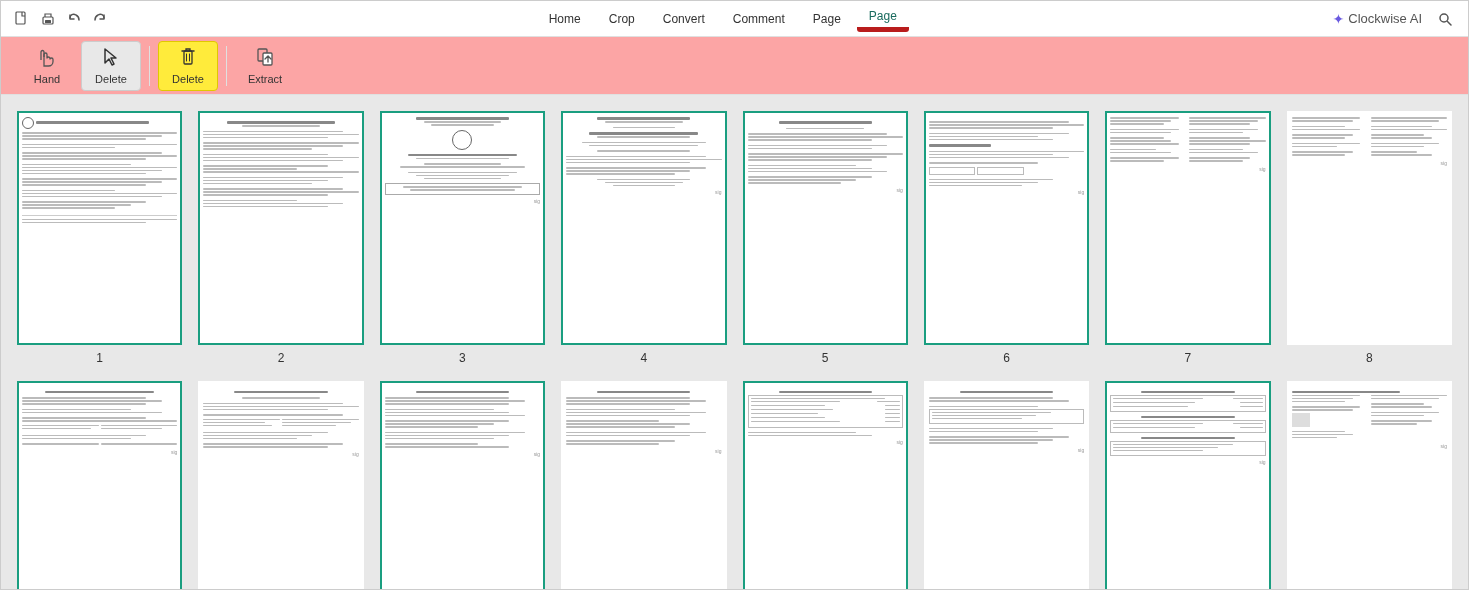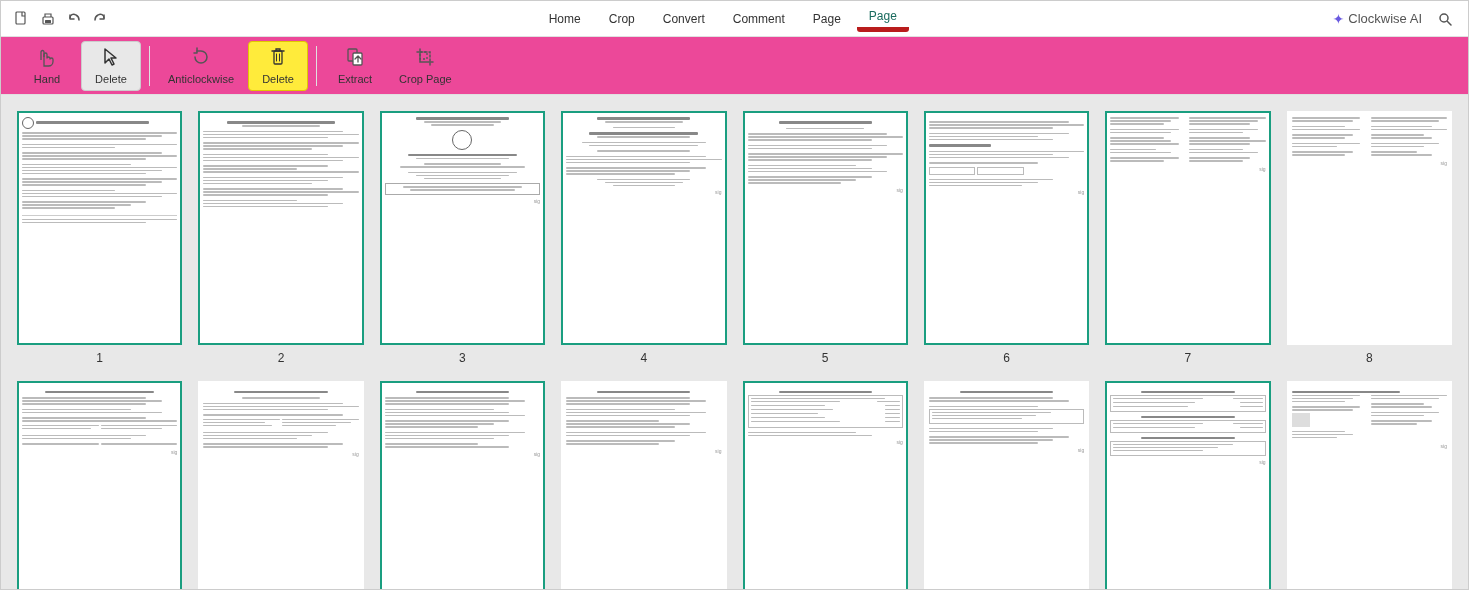--- a/index.html
+++ b/index.html
@@ -73,21 +73,21 @@
       align-items: center;
       justify-content: center;
       color: #555;
       cursor: pointer;
       font-size: 14px;
       margin-left: 8px;
     }
 
     
     .toolbar {
-      background: #ec4899;
+      background: #fca5a5;
       border-bottom: 1px solid #e0e0e0;
       display: flex;
       align-items: center;
       padding: 4px 16px;
       height: 58px;
       gap: 4px;
     }
     .tool-btn {
       display: flex;
       flex-direction: column;
@@ -283,29 +283,20 @@
       <svg width="22" height="22" viewBox="0 0 22 22" fill="none">
         <path d="M5 3L5 17L9 13L12 19L14 18L11 12L16 12Z" stroke="#333" stroke-width="1.5" fill="none" stroke-linejoin="round"></path>
       </svg>
     </span>
     <span class="label">Delete</span>
   </button>
 
 
   <div class="tool-separator"></div>
 
-  <button class="tool-btn">
-    <span class="icon">
-      <svg width="22" height="22" viewBox="0 0 22 22" fill="none">
-        <path d="M5 11a6 6 0 106-6H7" stroke="#555" stroke-width="1.5" fill="none" stroke-linecap="round"></path>
-        <path d="M7 2v5H4" stroke="#555" stroke-width="1.5" fill="none" stroke-linecap="round" stroke-linejoin="round"></path>
-      </svg>
-    </span>
-    <span class="label">Anticlockwise</span>
-  </button>
 
 
   <button class="tool-btn delete-active">
     <span class="icon">
       <svg width="22" height="22" viewBox="0 0 22 22" fill="none">
         <rect x="7" y="5" width="8" height="13" rx="1" stroke="#333" stroke-width="1.3" fill="none"></rect>
         <line x1="5" y1="5" x2="17" y2="5" stroke="#333" stroke-width="1.5" stroke-linecap="round"></line>
         <path d="M9 5V3h4v2" stroke="#333" stroke-width="1.3" fill="none"></path>
         <line x1="9.5" y1="8" x2="9.5" y2="15" stroke="#333" stroke-width="1" stroke-linecap="round"></line>
         <line x1="12.5" y1="8" x2="12.5" y2="15" stroke="#333" stroke-width="1" stroke-linecap="round"></line>
@@ -320,30 +311,20 @@
     <span class="icon">
       <svg width="22" height="22" viewBox="0 0 22 22" fill="none">
         <rect x="4" y="3" width="9" height="12" rx="1" stroke="#555" stroke-width="1.3" fill="none"></rect>
         <rect x="9" y="7" width="9" height="12" rx="1" stroke="#555" stroke-width="1.3" fill="#fff"></rect>
         <path d="M11 13l3-3 3 3M14 10v6" stroke="#555" stroke-width="1.3" fill="none" stroke-linecap="round"></path>
       </svg>
     </span>
     <span class="label">Extract</span>
   </button>
 
-  <button class="tool-btn">
-    <span class="icon">
-      <svg width="22" height="22" viewBox="0 0 22 22" fill="none">
-        <path d="M6 3v13h13" stroke="#555" stroke-width="1.5" stroke-linecap="round"></path>
-        <path d="M3 6h13v13" stroke="#555" stroke-width="1.5" stroke-linecap="round" stroke-dasharray="2 2"></path>
-        <rect x="6" y="6" width="7" height="7" stroke="#555" stroke-width="1.3" fill="none" stroke-dasharray="2 2"></rect>
-      </svg>
-    </span>
-    <span class="label">Crop Page</span>
-  </button>
 </div>
 
 <div class="main-content">
   <div class="pages-grid">
 
     <div class="page-item">
       <div class="page-thumb selected">
         <div class="thumb-content">
           <div style="display:flex;align-items:center;gap:2px;margin-bottom:3px">
             <div style="width:12px;height:12px;border:1px solid #666;border-radius:50%;flex-shrink:0"></div>

